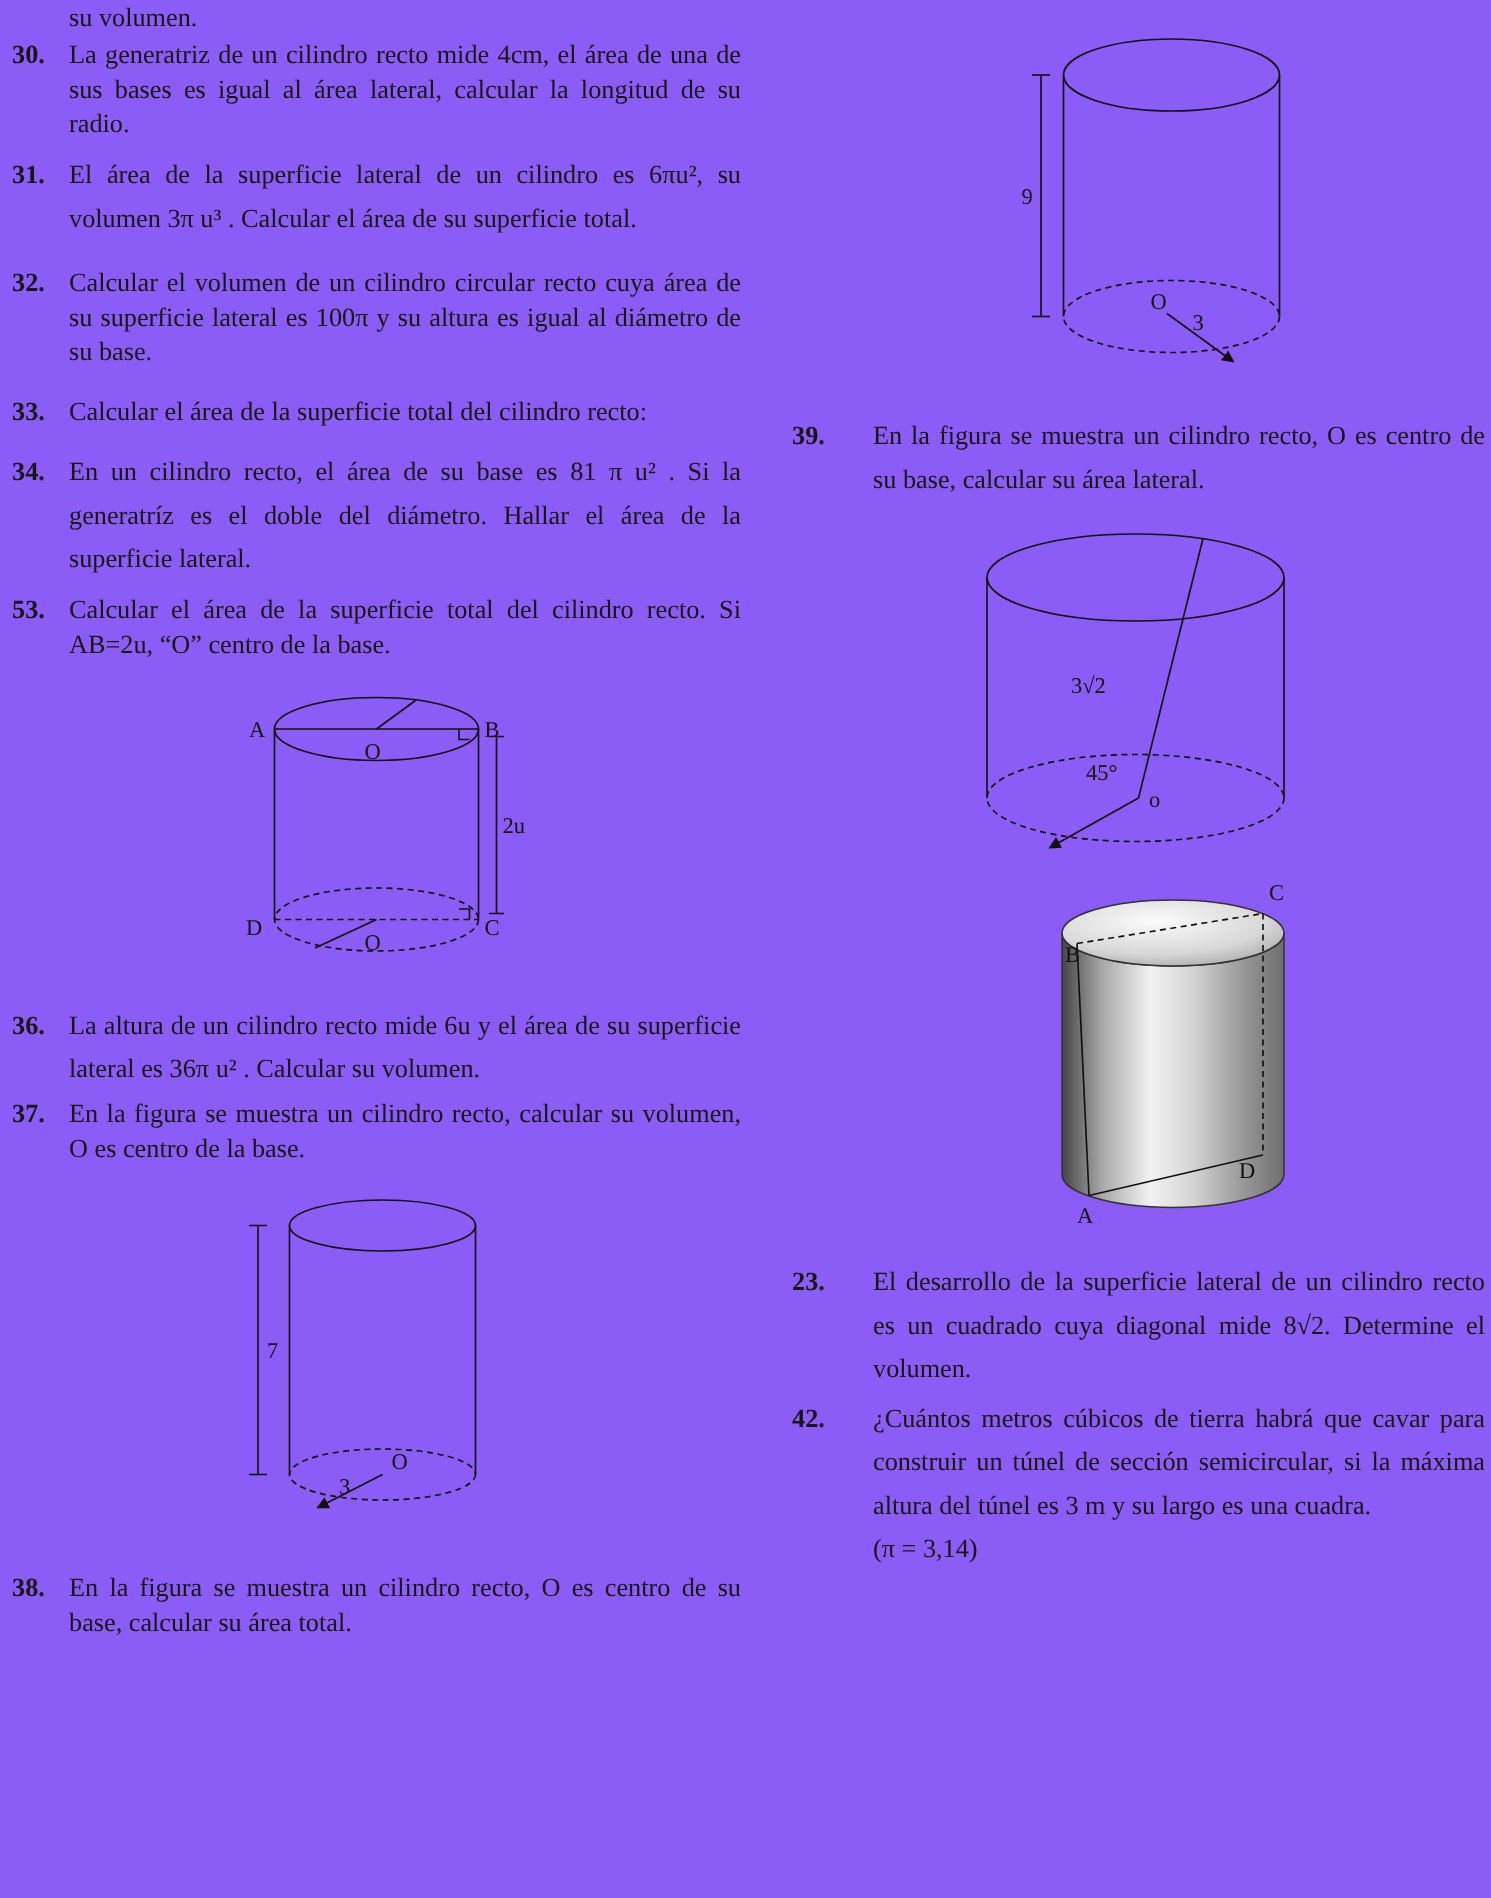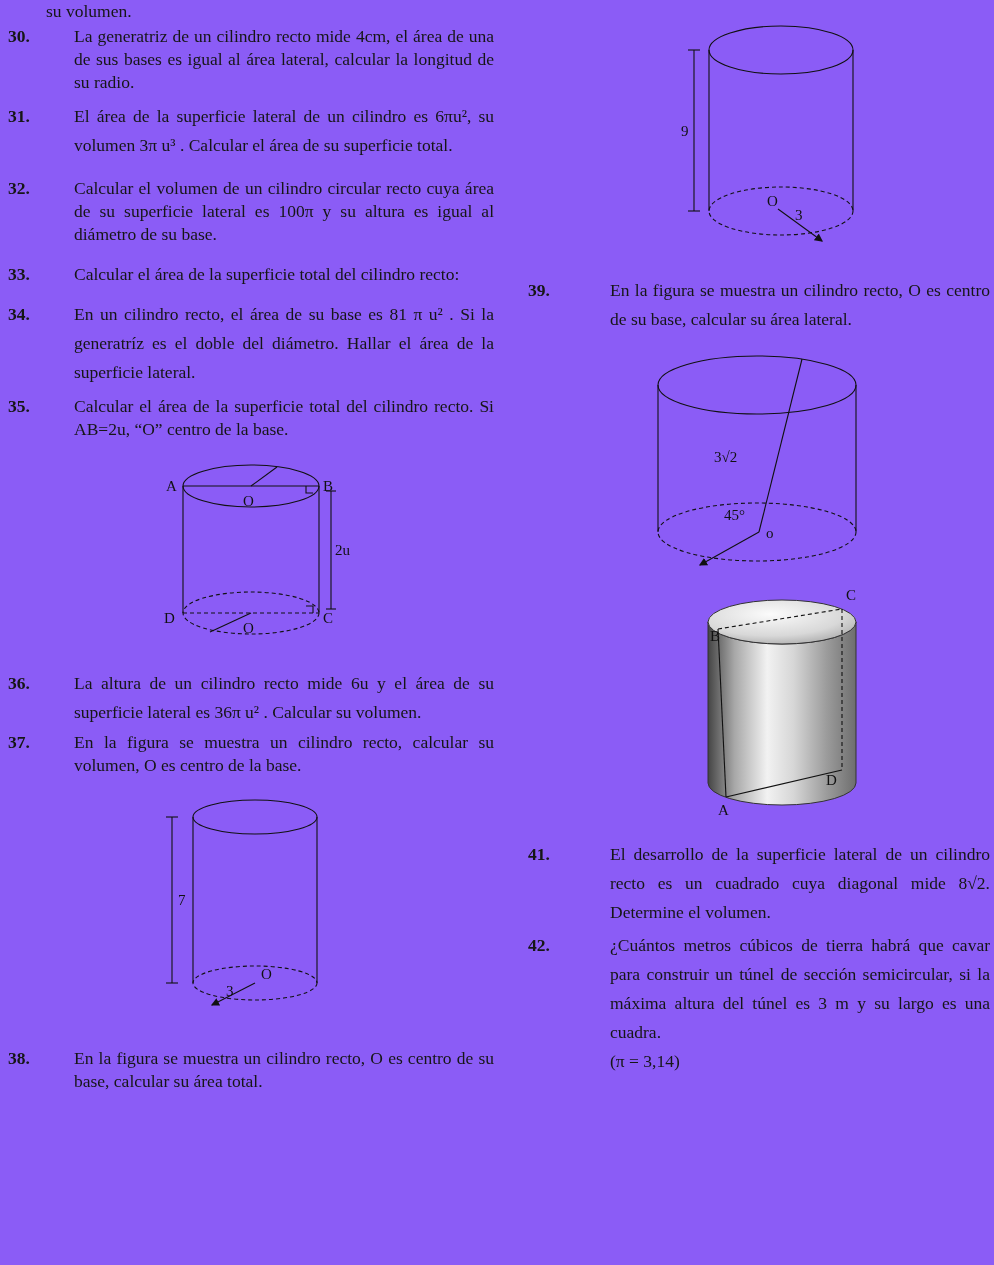--- a/index.html
+++ b/index.html
@@ -9,21 +9,21 @@
     position:relative; width:994px; height:1265px; background:#8b5cf6;
     font-family:"Liberation Serif","DejaVu Serif",serif; color:#161616;
     overflow:hidden;
   }
   .col { position:absolute; top:0; }
   .col-left  { left:8px;  width:486px; }
   .col-right { left:512px; width:478px; }
 
   .carry { font-size:17.5px; line-height:23px; margin-left:38px; }
 
-  .prob { display:flex; align-items:flex-start;gap:28px; }
+  .prob { display:flex; align-items:flex-start; }
   .num  { flex:0 0 38px; font-weight:bold; font-size:17.5px; line-height:23px; }
   .txt  { flex:1; font-size:17.5px; line-height:23px; text-align:justify; }
 
   .mathy .num, .mathy .txt { line-height:29px; }
 
   .col-right .num, .col-right .txt { line-height:29px;margin-left:16px; }
   .tight .num, .tight .txt { line-height:26px; }
 
   .pi-line { display:block; }
 
@@ -80,21 +80,21 @@
       <span class="txt">Calcular el área de la superficie total del cilindro recto:</span>
     </div>
 
 
     <div class="prob mathy mt14">
       <span class="num">34.</span>
       <span class="txt">En un cilindro recto, el área de su base es 81 π u² .  Si la generatríz es el doble del diámetro.  Hallar el área de la superficie lateral.</span>
     </div>
 
     <div class="prob mt8">
-      <span class="num">35.</span>
+      <span class="num">53.</span>
       <span class="txt">Calcular el área de la superficie total del cilindro recto. Si AB=2u, “O” centro de la base.</span>
     </div>
 
     <div class="fig fig35">
       <svg width="195" height="210" viewBox="0 0 195 210">
         <g class="outline">
           <ellipse cx="95" cy="35" rx="68" ry="21"></ellipse>
           <line x1="27" y1="35" x2="163" y2="35"></line>
           <line x1="95" y1="35" x2="121" y2="16"></line>
           <polyline points="150,35 150,42 157,42"></polyline>
@@ -223,21 +223,21 @@
           <line x1="30" y1="210" x2="146" y2="183"></line>
         </g>
         <text x="150" y="13">C</text>
         <text x="14" y="54" fill="#ffffff">B</text>
         <text x="130" y="198">D</text>
         <text x="22" y="228">A</text>
       </svg>
     </div>
 
     <div class="prob mt18">
-      <span class="num">41.</span>
+      <span class="num">23.</span>
       <span class="txt">El desarrollo de la superficie lateral de un cilindro recto es un cuadrado cuya diagonal mide 8√2.  Determine el volumen.</span>
     </div>
 
     <div class="prob mt4">
       <span class="num">42.</span>
       <span class="txt"><span>¿Cuántos metros cúbicos de tierra habrá que cavar para construir un túnel de sección semicircular, si la máxima altura del túnel es 3 m y su largo es una cuadra.</span><span class="pi-line">(π = 3,14)</span></span>
     </div>
 
 
   </div>

